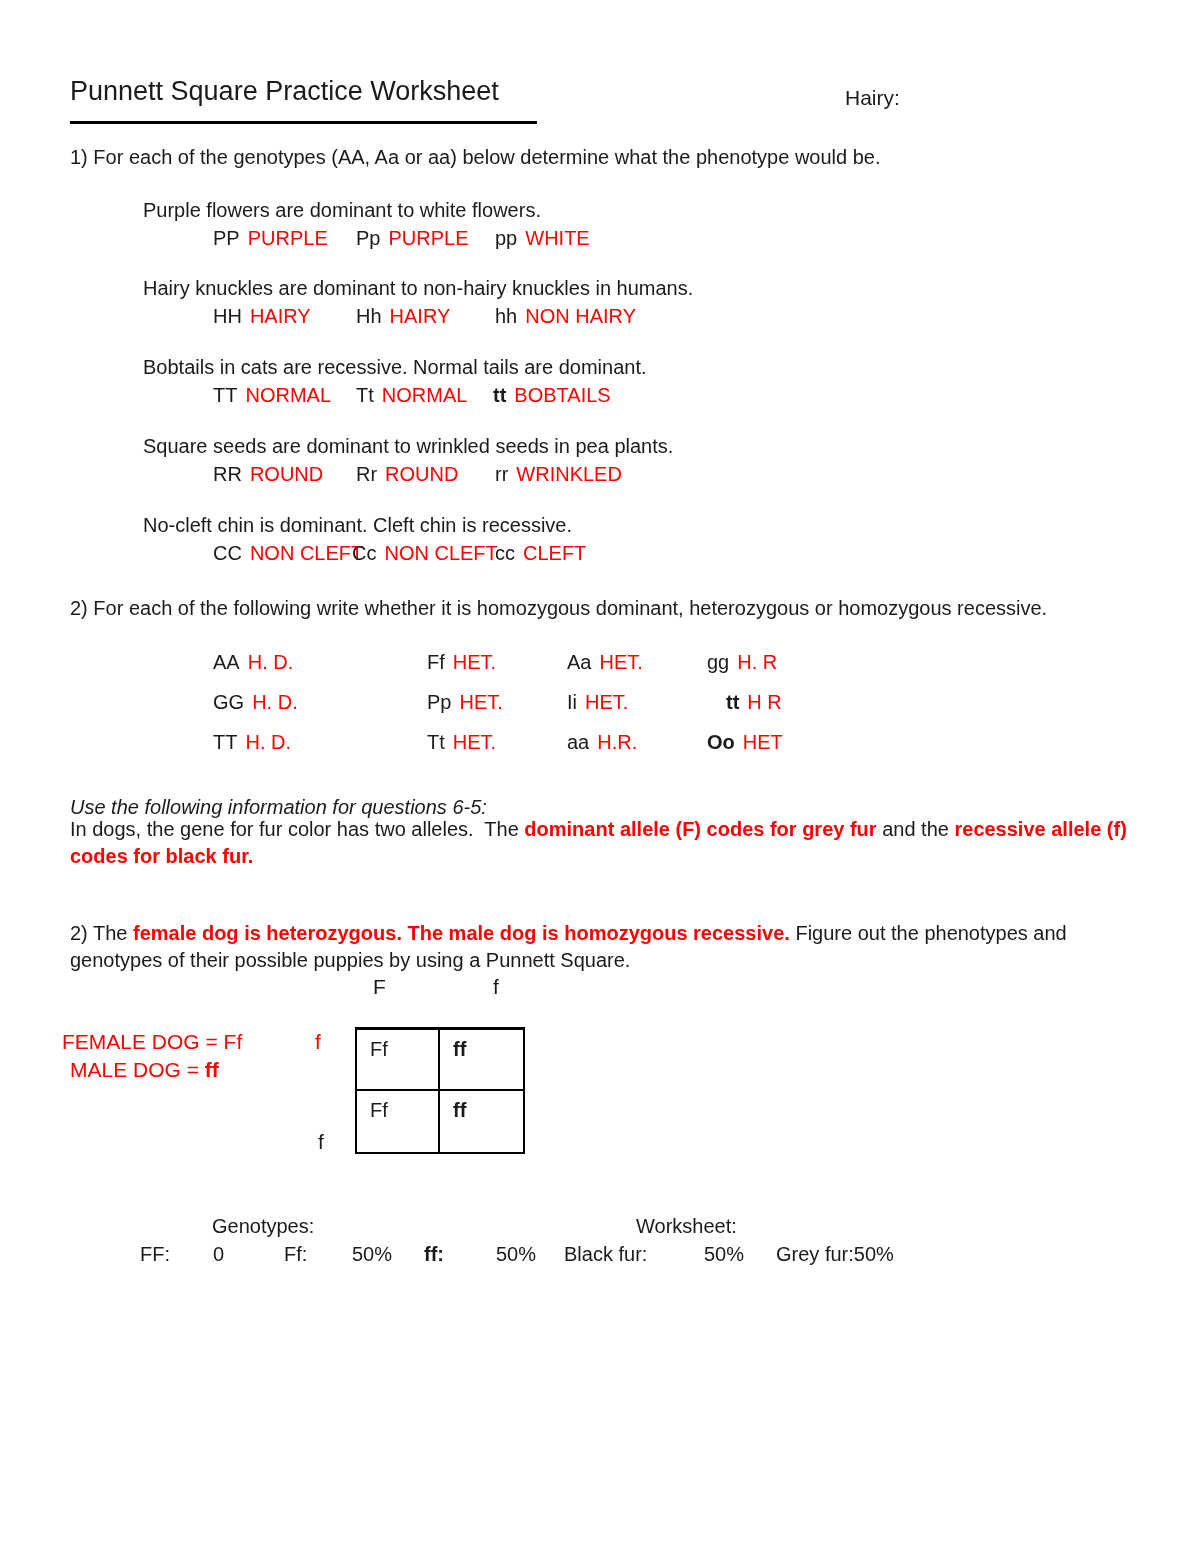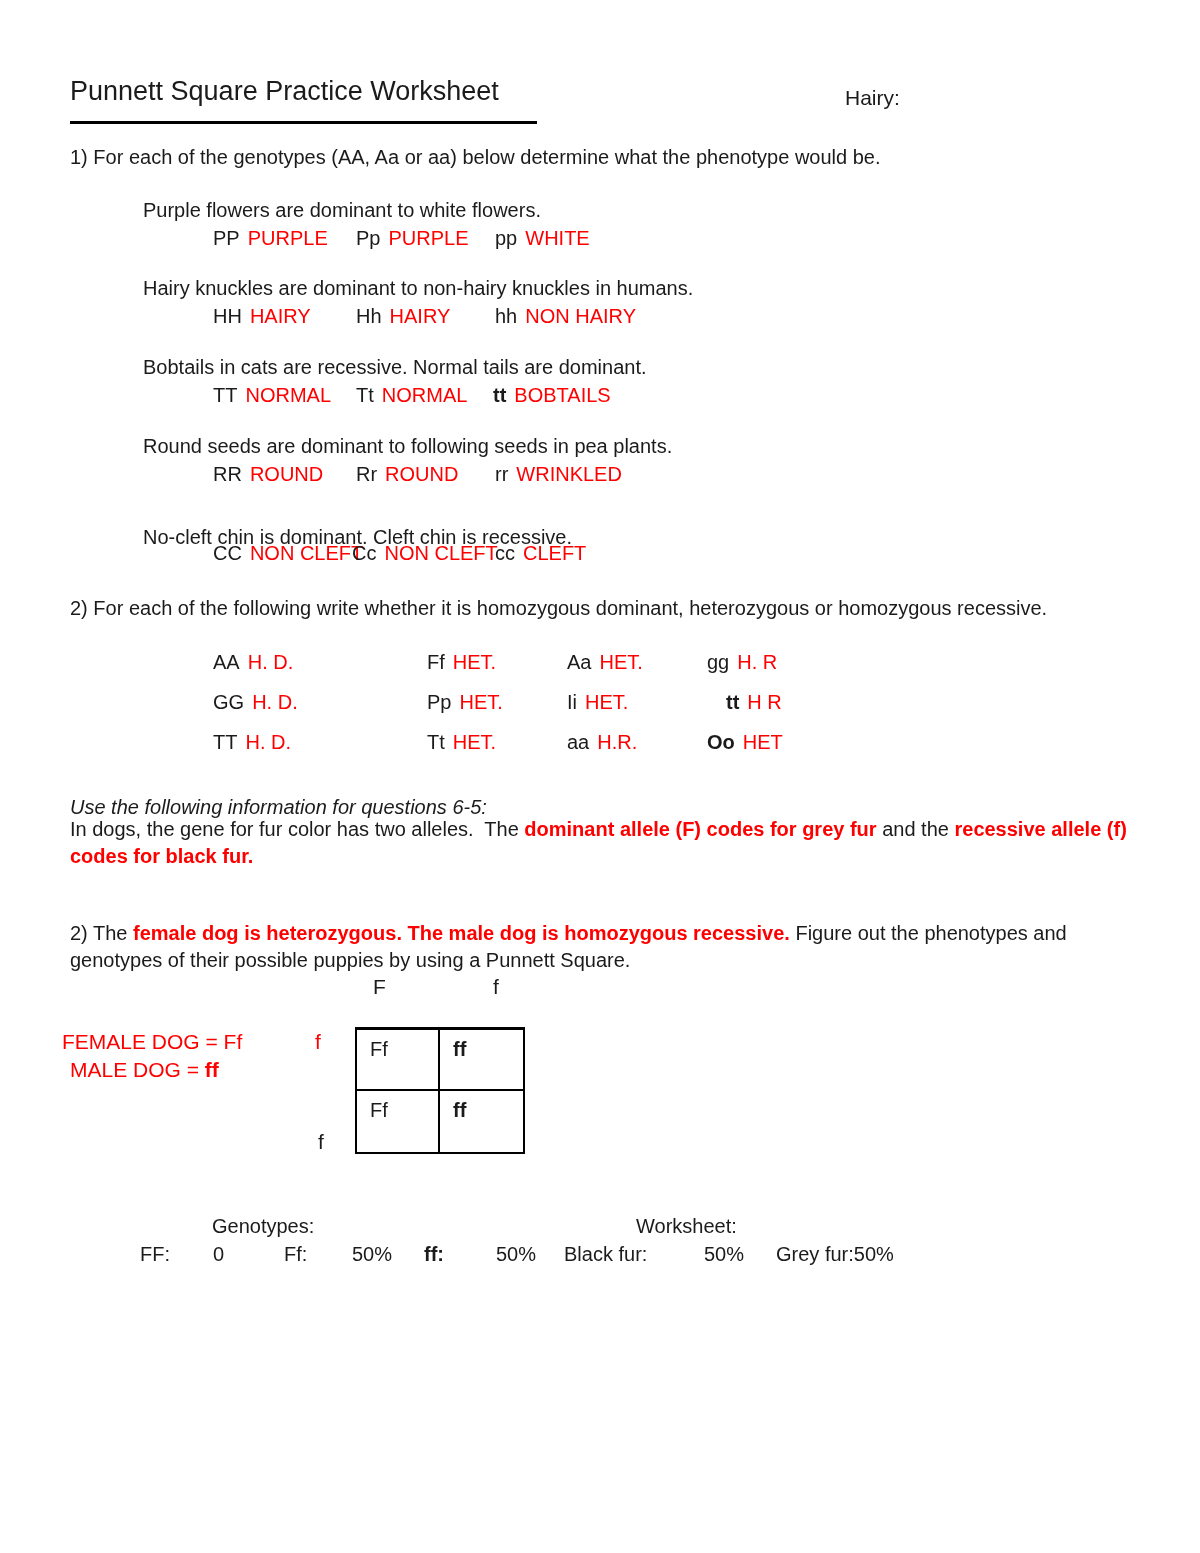--- a/index.html
+++ b/index.html
@@ -54,28 +54,28 @@
     <span class="abs pair" style="left:495px"><span class="g">hh</span><span class="red">NON HAIRY</span></span>
   </div>
 
   <div class="abs" style="left:143px;top:353px">Bobtails in cats are recessive. Normal tails are dominant.</div>
   <div class="abs line" style="top:381px">
     <span class="abs pair" style="left:213px"><span class="g">TT</span><span class="red">NORMAL</span></span>
     <span class="abs pair" style="left:356px"><span class="g">Tt</span><span class="red">NORMAL</span></span>
     <span class="abs pair" style="left:493px"><span class="g b">tt</span><span class="red">BOBTAILS</span></span>
   </div>
 
-  <div class="abs" style="left:143px;top:432px">Round seeds are dominant to following seeds in pea plants.</div>
+  <div class="abs" style="left:143px;top:432px">Square seeds are dominant to wrinkled seeds in pea plants.</div>
   <div class="abs line" style="top:460px">
     <span class="abs pair" style="left:213px"><span class="g">RR</span><span class="red">ROUND</span></span>
     <span class="abs pair" style="left:356px"><span class="g">Rr</span><span class="red">ROUND</span></span>
     <span class="abs pair" style="left:495px"><span class="g">rr</span><span class="red">WRINKLED</span></span>
   </div>
 
-  <div class="abs" style="left:143px;top:523px">No-cleft chin is dominant. Cleft chin is recessive.</div>
+  <div class="abs" style="left:143px;top:511px">No-cleft chin is dominant. Cleft chin is recessive.</div>
   <div class="abs line" style="top:539px">
     <span class="abs pair" style="left:213px"><span class="g">CC</span><span class="red">NON CLEFT</span></span>
     <span class="abs pair" style="left:352px"><span class="g">Cc</span><span class="red">NON CLEFT</span></span>
     <span class="abs pair" style="left:495px"><span class="g">cc</span><span class="red">CLEFT</span></span>
   </div>
 
   <div class="abs" style="left:70px;top:594px">2) For each of the following write whether it is homozygous dominant, heterozygous or homozygous recessive.</div>
 
   <div class="abs line" style="top:648px">
     <span class="abs pair" style="left:213px"><span class="g">AA</span><span class="red">H. D.</span></span>

